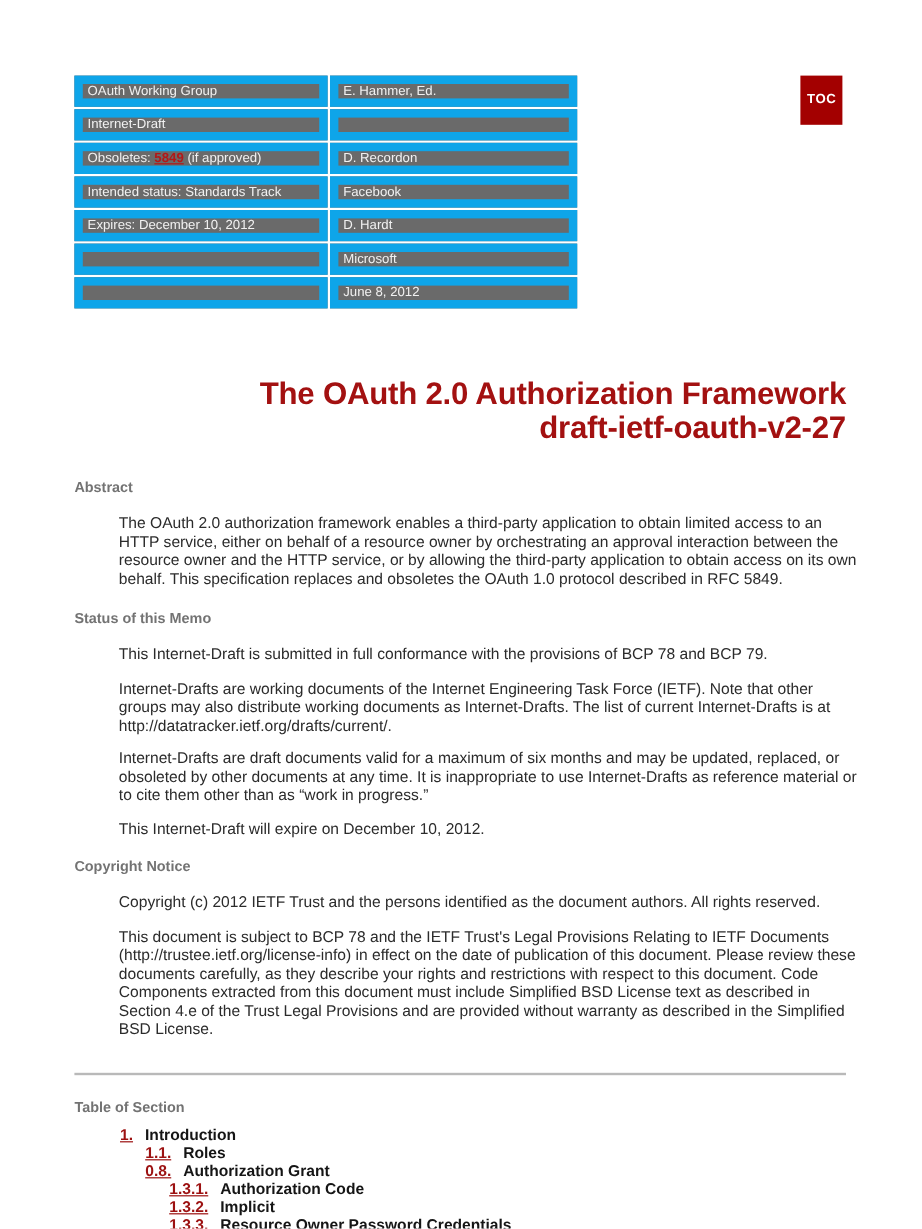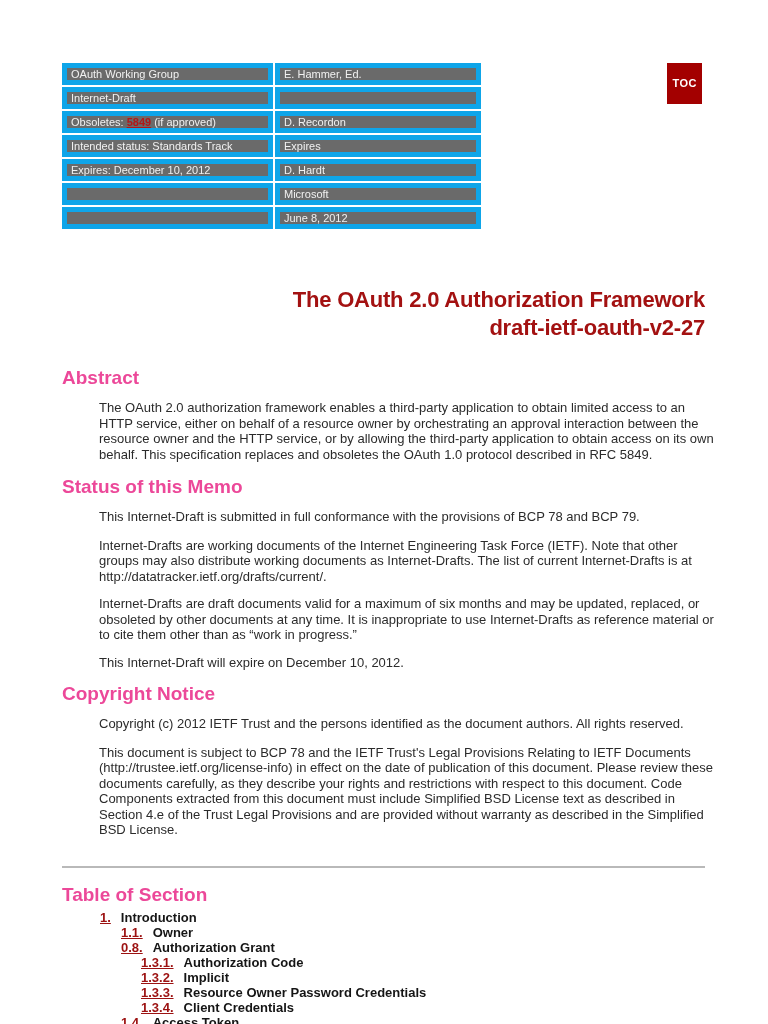--- a/index.html
+++ b/index.html
@@ -9,32 +9,32 @@
 
   
   .toc-btn{position:absolute;top:63px;right:66px;display:block;background:#a30000;color:#ffffff;
            font-size:11px;font-weight:bold;line-height:13px;padding:14px 5px;text-decoration:none;
            letter-spacing:.5px;cursor:pointer;}
 
   
   table.hdr{border-collapse:separate;border-spacing:2px;table-layout:fixed;
             margin:61px 0 0 -2px;padding:0;}
   table.hdr td{background:#6a6a6a;color:#f1f1f1;font-size:11px;line-height:12px;height:14px;
-               box-sizing:border-box;padding:0 4px;border:5px solid #0ea5e9;
+               box-sizing:border-box;padding:0 4px;border:7px solid #0ea5e9;
                overflow:hidden;white-space:nowrap;}
   td.cl{width:211px;}
   td.cr{width:206px;}
   .red-link{color:#b21717;font-weight:bold;text-decoration:underline;cursor:pointer;}
 
   
-  h1.title{margin:55px 0 0 0;text-align:right;color:#a31111;font-size:22px;line-height:28px;
+  h1.title{margin:55px 0 0 0;text-align:right;color:#a31111;font-size:26px;line-height:28px;
            font-weight:bold;letter-spacing:-.2px;}
 
   
-  h2.sec{font-size:19px;font-weight:bold;color:#ec4899;margin:28px 0 0 0;line-height:16px;}
+  h2.sec{font-size:12px;font-weight:bold;color:#737373;margin:28px 0 0 0;line-height:16px;}
   h2.sec-status{margin-top:17px;}
   h2.sec-copyright{margin-top:16px;}
   h2.toc-heading{margin-top:19px;}
   p.body{font-size:13px;line-height:15.5px;margin:13px 0 0 37px;color:#2b2b2b;width:617px;}
   p.mt14{margin-top:14px;}
   p.mt12{margin-top:12px;}
 
   hr.divider{border:0;border-top:2px solid #b9b9b9;margin:28px 0 0 0;height:0;}
 
   
@@ -63,21 +63,21 @@
       <tr>
         <td class="cl">Internet-Draft</td>
         <td class="cr"></td>
       </tr>
       <tr>
         <td class="cl"><span>Obsoletes: </span><a class="red-link">5849</a><span> (if approved)</span></td>
         <td class="cr">D. Recordon</td>
       </tr>
       <tr>
         <td class="cl">Intended status: Standards Track</td>
-        <td class="cr">Expires</td>
+        <td class="cr">Facebook</td>
       </tr>
       <tr>
         <td class="cl">Expires: December 10, 2012</td>
         <td class="cr">D. Hardt</td>
       </tr>
       <tr>
         <td class="cl"></td>
         <td class="cr">Microsoft</td>
       </tr>
       <tr>
@@ -107,21 +107,21 @@
       <p class="body mt14">Copyright (c) 2012 IETF Trust and the persons identified as the document authors. All rights reserved.</p>
       <p class="body">This document is subject to BCP 78 and the IETF Trust's Legal Provisions Relating to IETF Documents (http://trustee.ietf.org/license-info) in effect on the date of publication of this document. Please review these documents carefully, as they describe your rights and restrictions with respect to this document. Code Components extracted from this document must include Simplified BSD License text as described in Section 4.e of the Trust Legal Provisions and are provided without warranty as described in the Simplified BSD License.</p>
     </div>
 
     <hr class="divider">
 
     <div>
       <h2 class="sec toc-heading">Table of Section</h2>
       <div class="toc-list">
         <div class="toc-item lvl1"><a class="toc-num">1.</a><span>Introduction</span></div>
-        <div class="toc-item lvl2"><a class="toc-num">1.1.</a><span>Owner</span></div>
+        <div class="toc-item lvl2"><a class="toc-num">1.1.</a><span>Roles</span></div>
         <div class="toc-item lvl2"><a class="toc-num">0.8.</a><span>Authorization Grant</span></div>
         <div class="toc-item lvl3"><a class="toc-num">1.3.1.</a><span>Authorization Code</span></div>
         <div class="toc-item lvl3"><a class="toc-num">1.3.2.</a><span>Implicit</span></div>
         <div class="toc-item lvl3"><a class="toc-num">1.3.3.</a><span>Resource Owner Password Credentials</span></div>
         <div class="toc-item lvl3"><a class="toc-num">1.3.4.</a><span>Client Credentials</span></div>
         <div class="toc-item lvl2"><a class="toc-num">1.4.</a><span>Access Token</span></div>
       </div>
     </div>
 
   </div>

